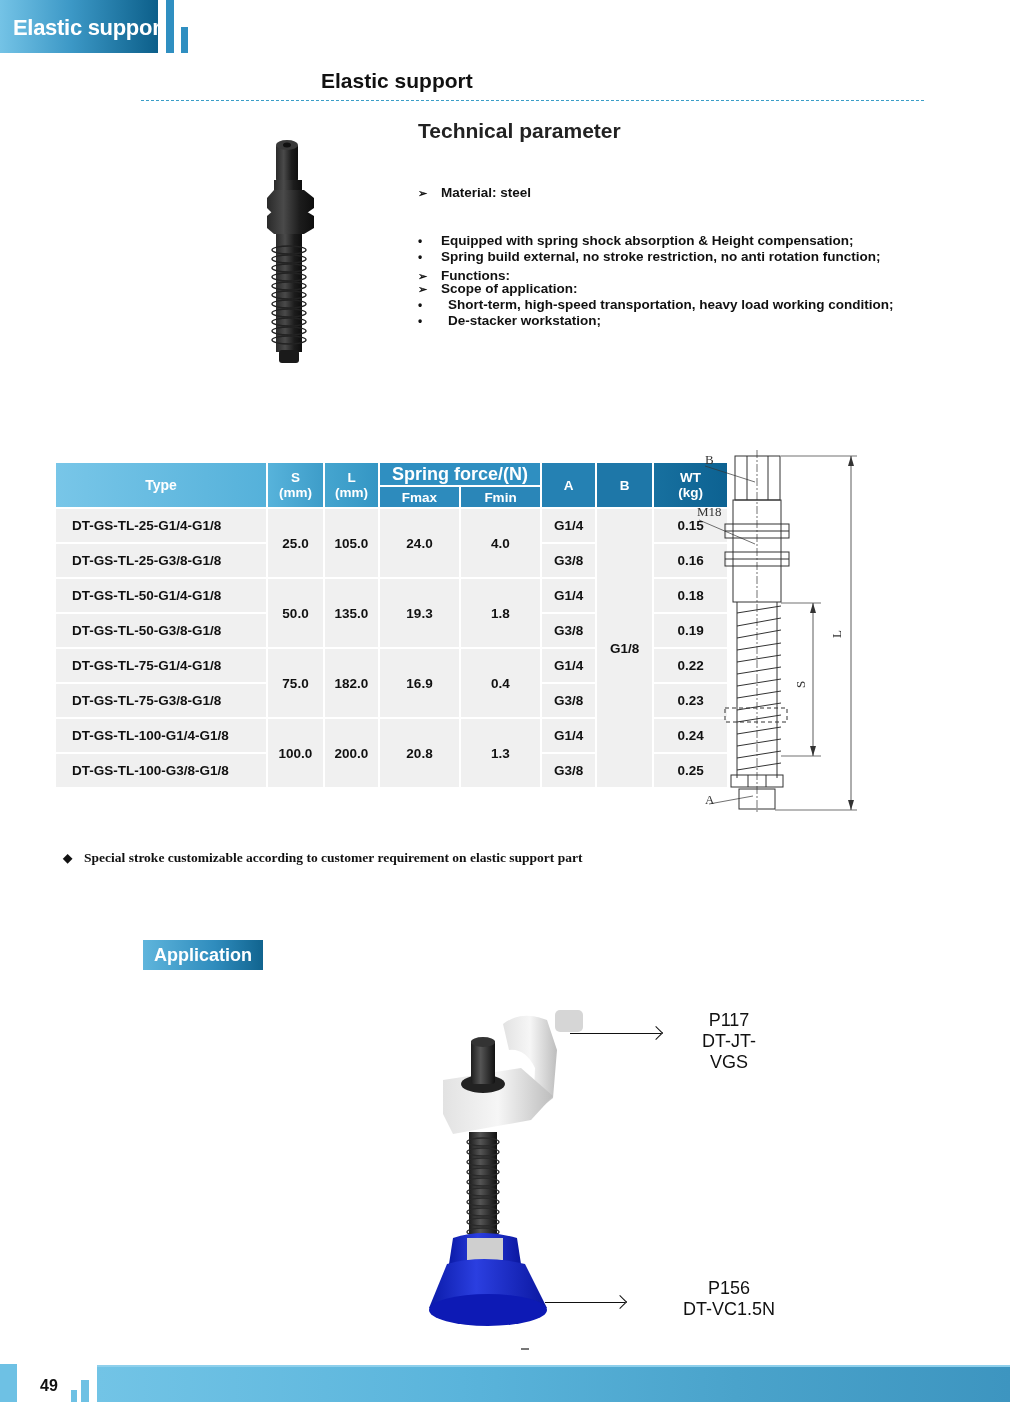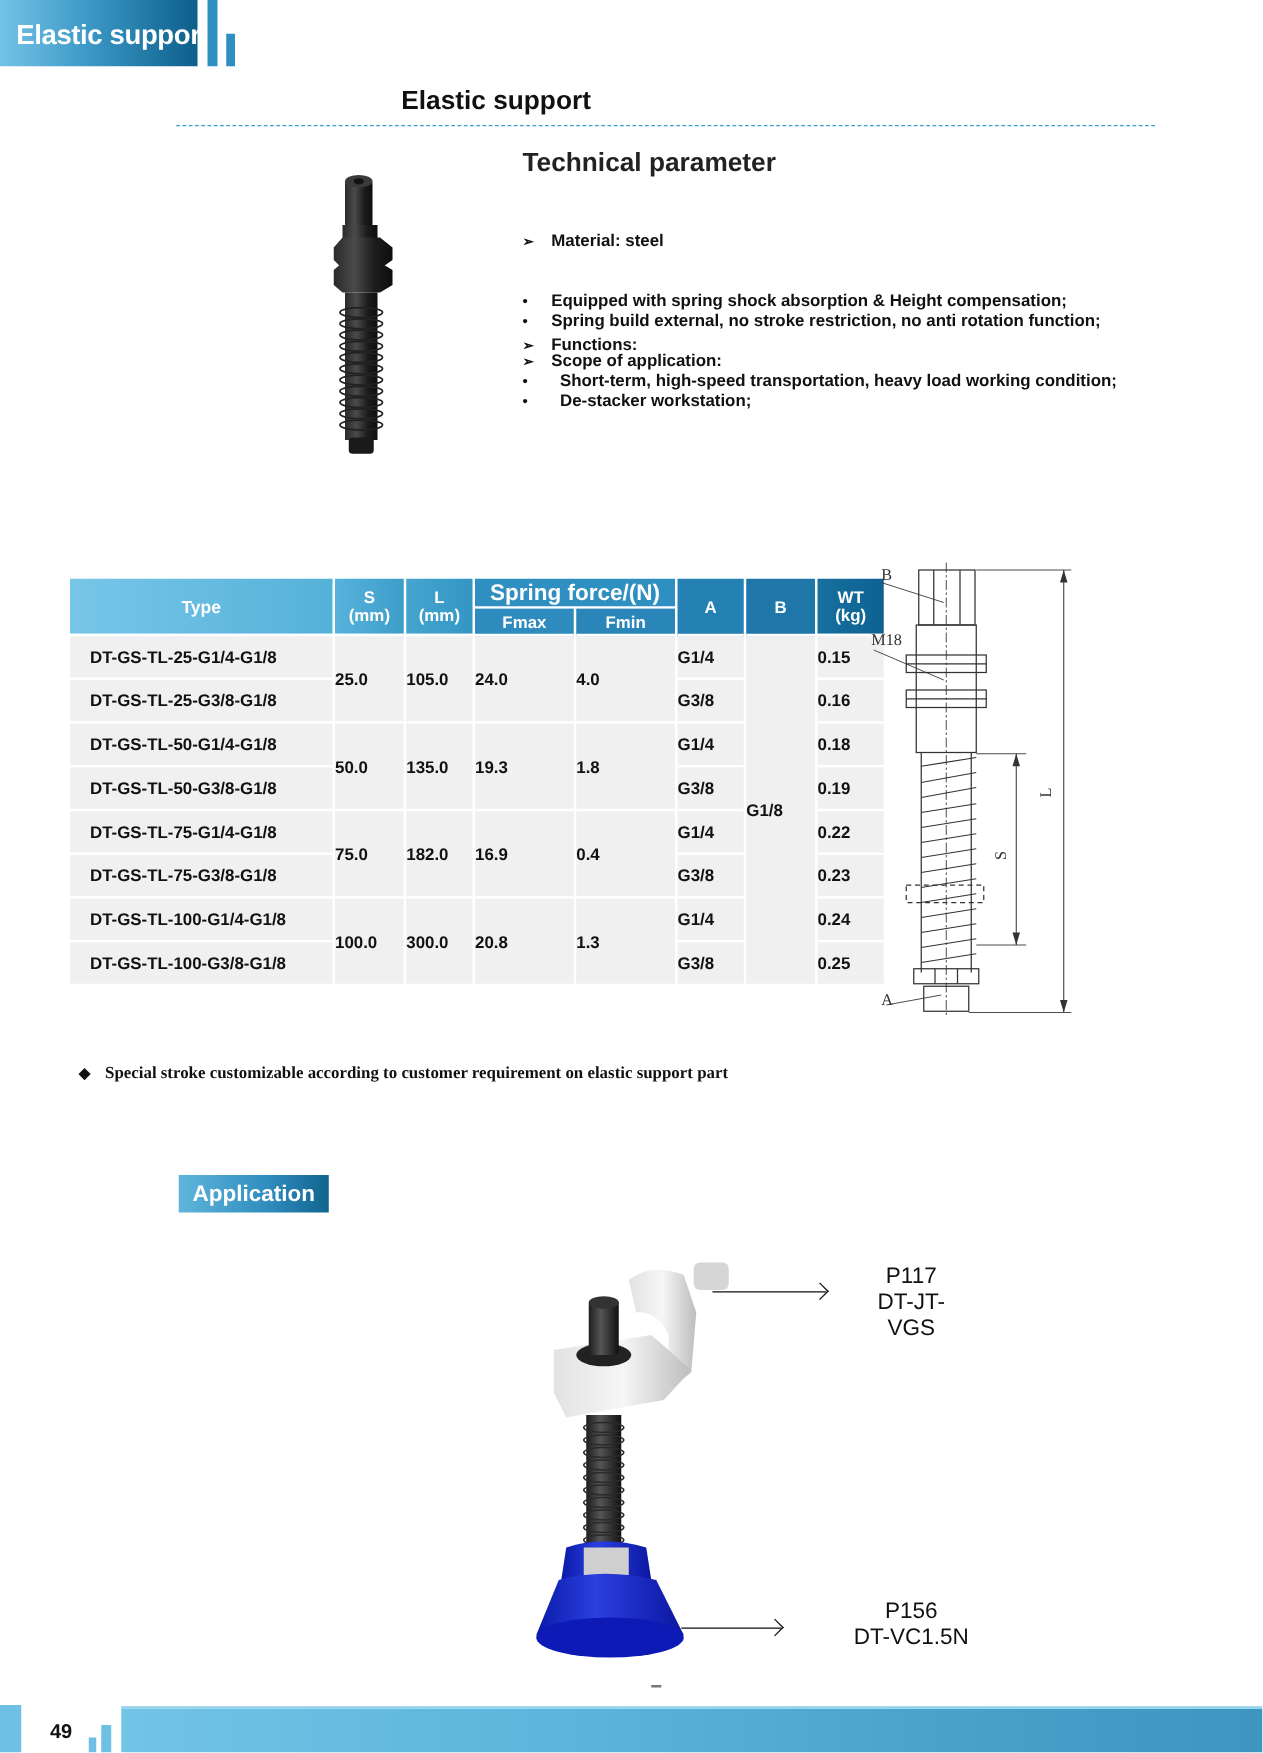--- a/index.html
+++ b/index.html
@@ -35,23 +35,23 @@
   table.spec-table th { color: #fff; font-weight: bold; text-align: center; vertical-align: middle;
     background: linear-gradient(90deg, #6dbfe3 0%, #2f8cbd 100%); border-bottom: 2px solid #fff; }
   table.spec-table th.h-type { width: 210px; font-size: 14px; background: linear-gradient(90deg, #78c6e8 0%, #55b1da 100%); }
   table.spec-table th.h-s { width: 55px; background: linear-gradient(90deg, #57b3db 0%, #3e9dc9 100%); }
   table.spec-table th.h-l { width: 53px; background: linear-gradient(90deg, #45a5cf 0%, #3496c4 100%); }
   table.spec-table th.h-sf { height: 22px; font-size: 18px; background: #2f8fc1; padding: 0 12px; white-space: nowrap; }
   table.spec-table th.h-fmax { width: 55px; height: 22px; background: #2d8bbd; }
   table.spec-table th.h-fmin { width: 55px; height: 22px; background: #2a86b8; }
   table.spec-table th.h-a { width: 53px; background: #2581b3; }
   table.spec-table th.h-b { width: 55px; background: #1e77a8; }
-  table.spec-table th.h-wt { width: 53px; background: linear-gradient(90deg, #17709f 0%, #0d6292 100%); }
+  table.spec-table th.h-wt { width: 73px; background: linear-gradient(90deg, #17709f 0%, #0d6292 100%); }
   table.spec-table tr.hrow1 th { height: 24px; }
-  table.spec-table td { background: #f0f0f0; text-align: left; vertical-align: middle; color: #111;
+  table.spec-table td { background: #f0f0f0; text-align: center; vertical-align: middle; color: #111;
     border-bottom: 2px solid #fff; height: 35px; }
   table.spec-table td.type { text-align: left; padding-left: 16px; }
 
   
   .drawing { position: absolute; left: 695px; top: 448px; width: 170px; height: 370px; }
 
   .note { position: absolute; left: 63px; top: 850px; font-family: Liberation Serif, serif; font-weight: bold;
     font-size: 13.5px; color: #111; white-space: nowrap; }
   .note .diamond { display: inline-block; width: 21px; font-size: 12px; }
 
@@ -199,21 +199,21 @@
         <td>0.22</td>
       </tr>
       <tr>
         <td class="type">DT-GS-TL-75-G3/8-G1/8</td>
         <td>G3/8</td>
         <td>0.23</td>
       </tr>
       <tr>
         <td class="type">DT-GS-TL-100-G1/4-G1/8</td>
         <td rowspan="2">100.0</td>
-        <td rowspan="2">300.0</td>
+        <td rowspan="2">200.0</td>
         <td rowspan="2">20.8</td>
         <td rowspan="2">1.3</td>
         <td>G1/4</td>
         <td>0.24</td>
       </tr>
       <tr>
         <td class="type">DT-GS-TL-100-G3/8-G1/8</td>
         <td>G3/8</td>
         <td>0.25</td>
       </tr>

